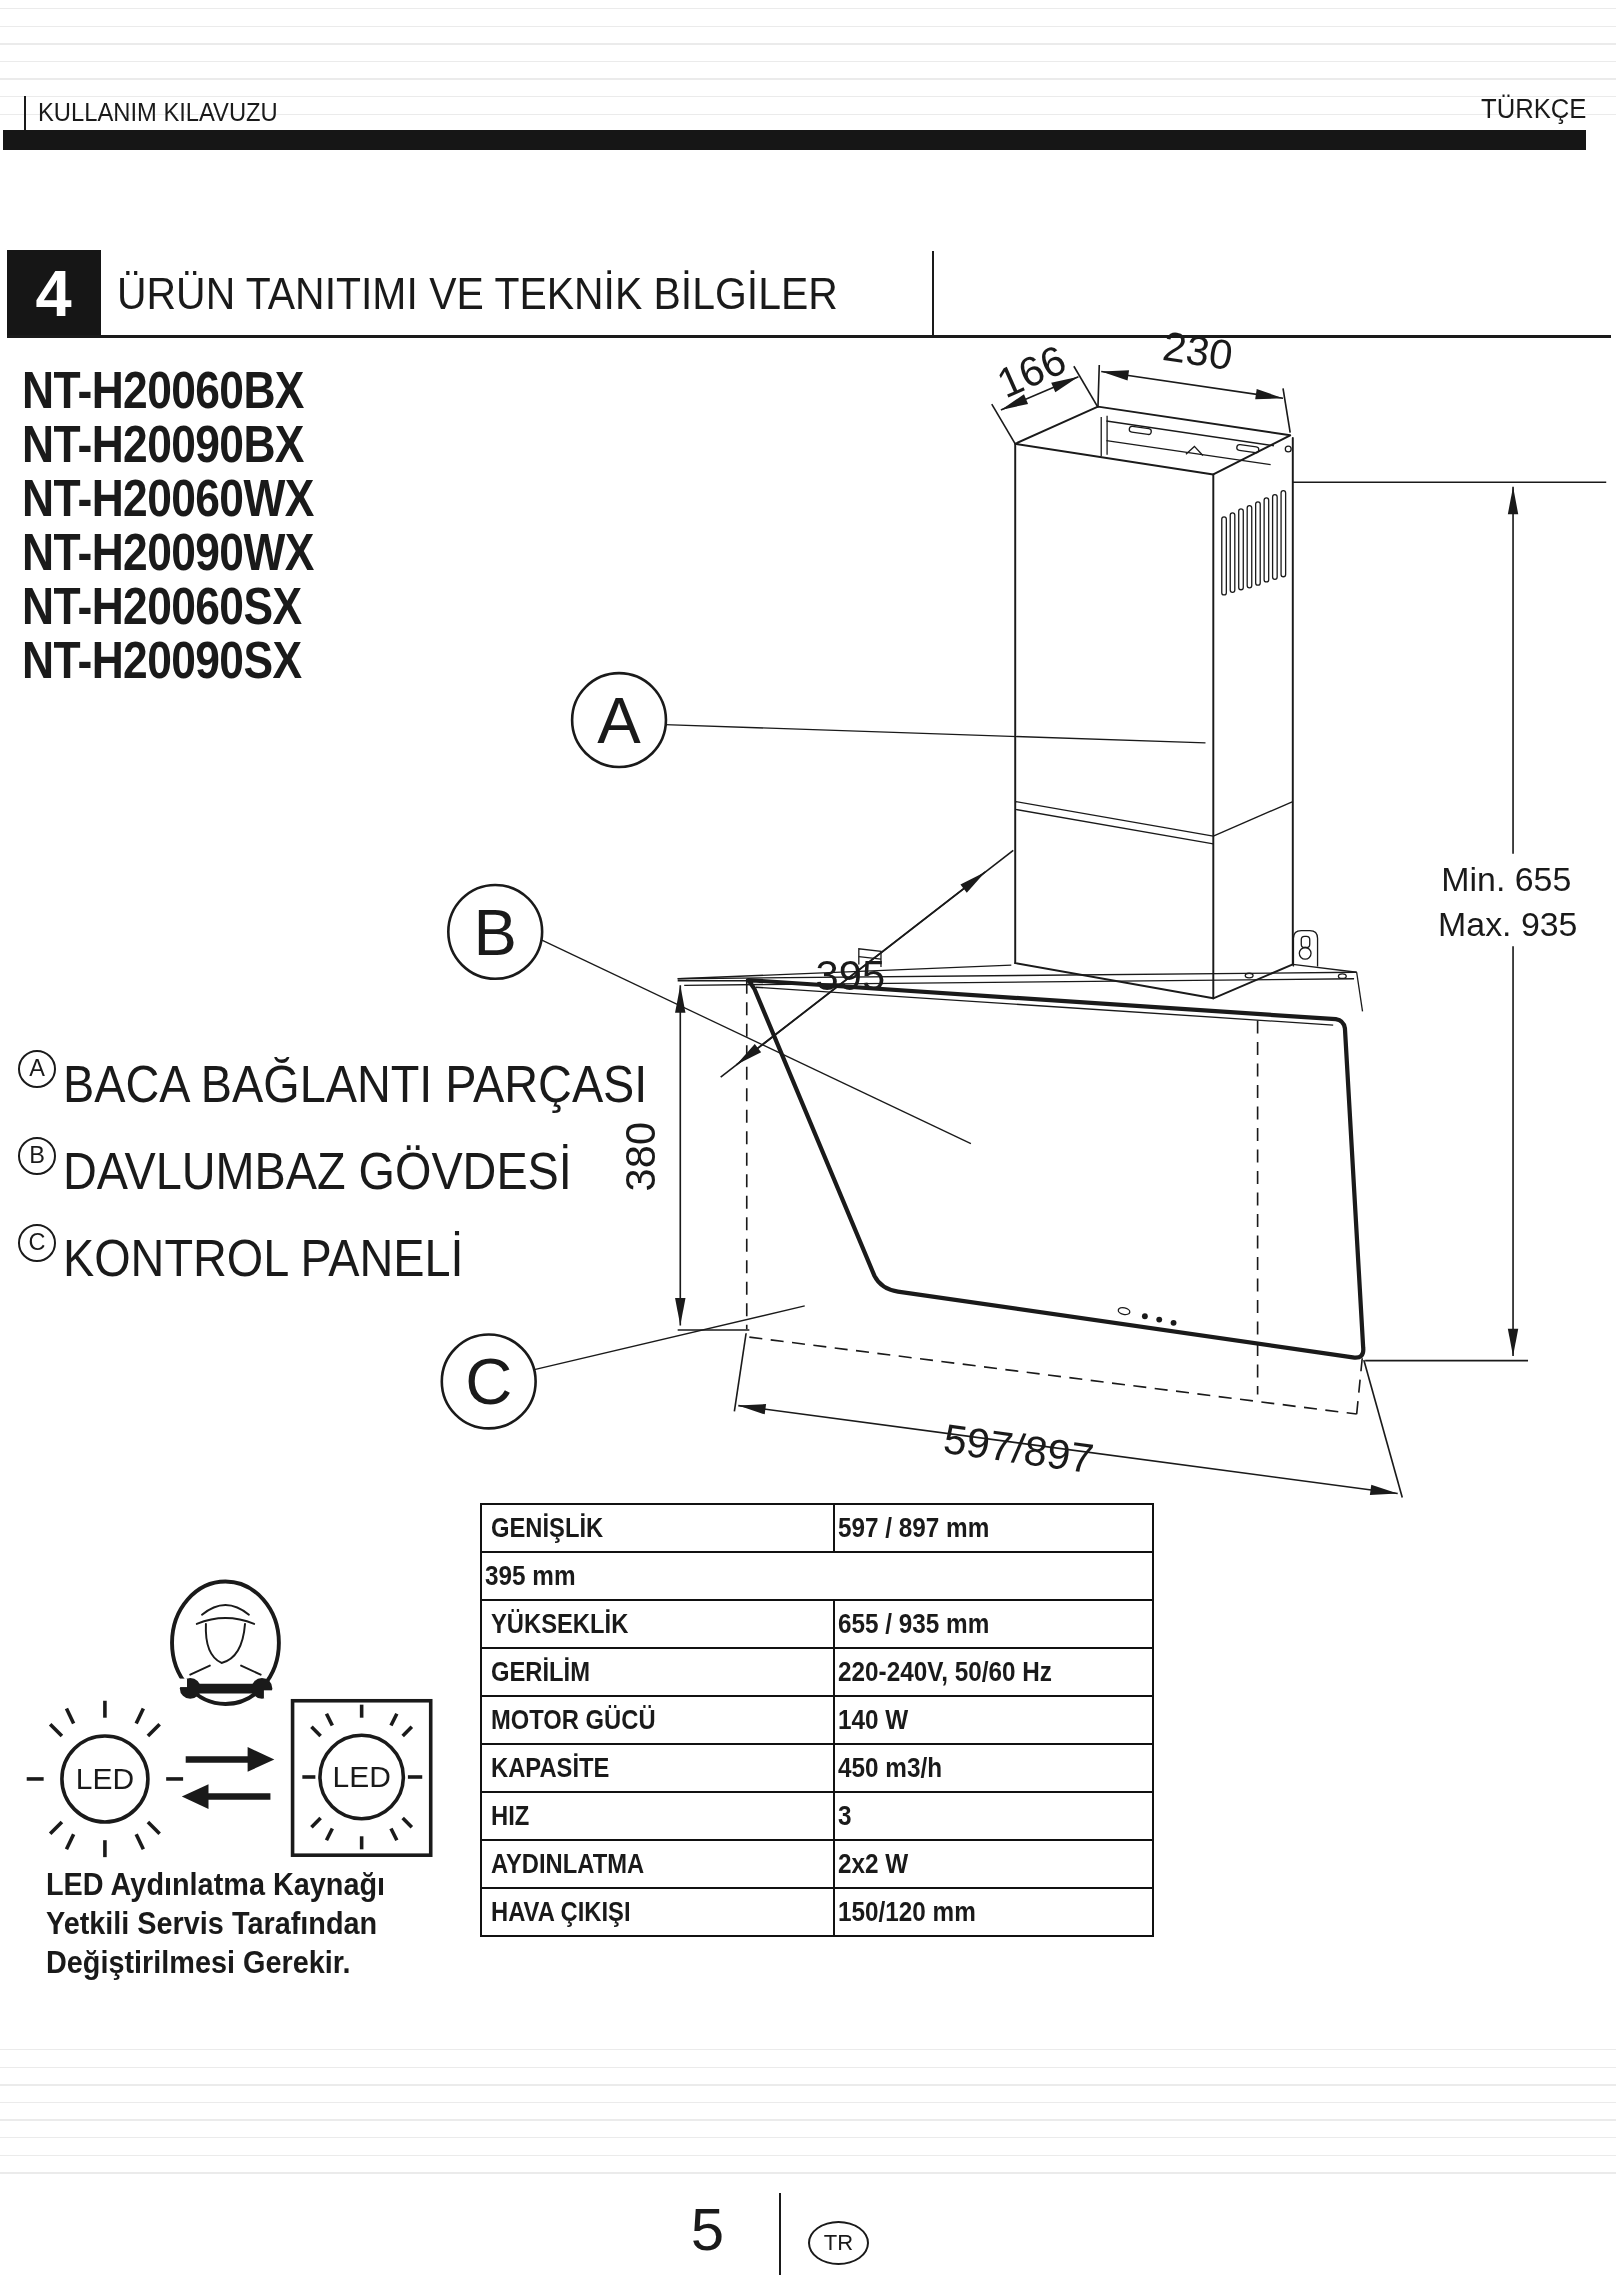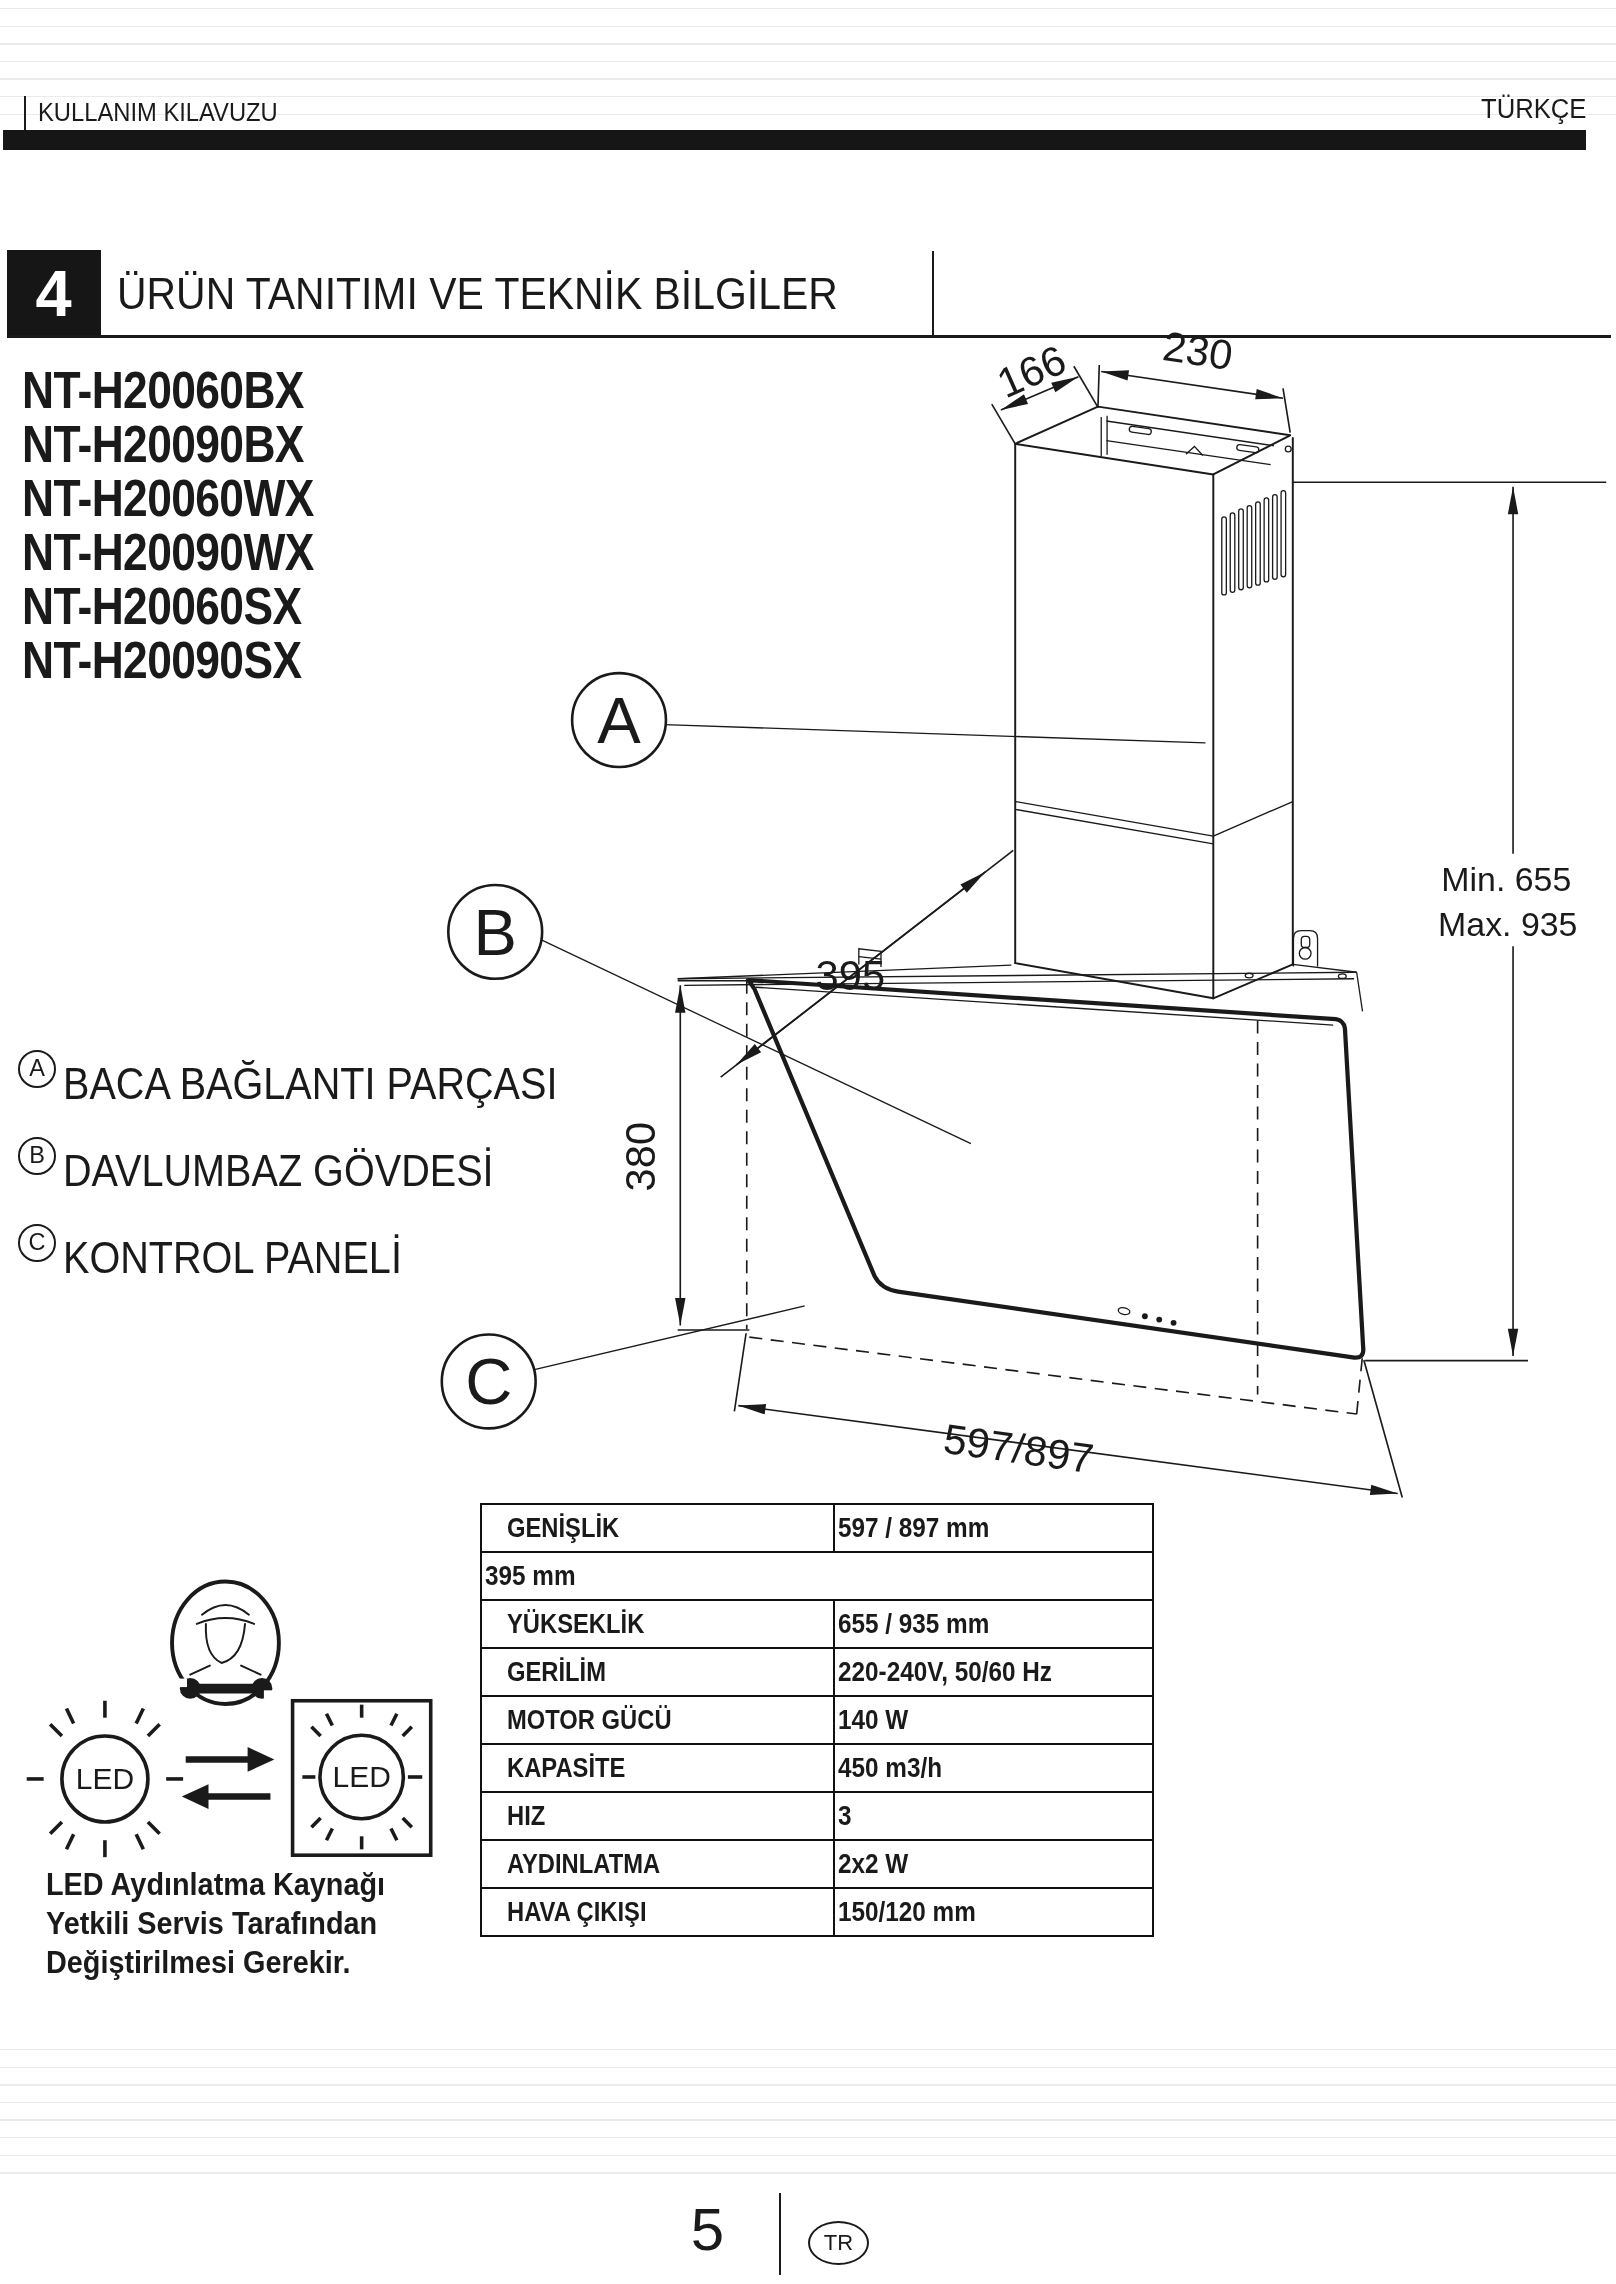--- a/index.html
+++ b/index.html
@@ -49,21 +49,21 @@
   .model{font-size:51px;font-weight:bold;line-height:54px;letter-spacing:-0.7px;}
 
   
   .legend{position:absolute;left:18px;top:1041px;}
   .legend-row{display:flex;align-items:center;height:55px;margin-bottom:32px;}
   .legend-key{
     flex:0 0 auto;width:34px;height:34px;border:2px solid #1a1a1a;border-radius:50%;
     display:flex;align-items:center;justify-content:center;
     font-size:23.5px;margin-right:6.5px;
   }
-  .legend-label{font-size:44px;font-weight:500;white-space:nowrap;margin-top:30px;}
+  .legend-label{font-size:52px;font-weight:500;white-space:nowrap;margin-top:30px;}
 
   
   svg.diagram{position:absolute;left:0;top:0;width:1616px;height:2284px;}
   .ln{stroke:#1a1a1a;stroke-width:3;fill:none;stroke-linecap:round;stroke-linejoin:round;}
   .ln2{stroke:#1a1a1a;stroke-width:2;fill:none;}
   .thick{stroke:#1a1a1a;stroke-width:6.5;fill:none;stroke-linejoin:round;}
   .dash{stroke:#1a1a1a;stroke-width:2.5;fill:none;stroke-dasharray:20 13;}
   .dim{stroke:#1a1a1a;stroke-width:2.5;fill:none;}
   .dimtext{font-family:"Liberation Sans",sans-serif;font-size:64px;fill:#1a1a1a;}
   .circletag{stroke:#1a1a1a;stroke-width:4;fill:#fff;}
@@ -74,21 +74,21 @@
   
   .spec{
     position:absolute;left:480px;top:1503px;width:670px;
     border:2.6px solid #111;
   }
   .spec-row{display:flex;height:46px;border-top:2px solid #111;}
   .spec-row:first-child{border-top:none;}
   .spec-label,.spec-value{
     display:flex;align-items:center;font-weight:bold;font-size:27px;white-space:nowrap;
   }
-  .spec-label{width:353px;padding-left:25px;border-right:2px solid #111;box-sizing:border-box;}
+  .spec-label{width:353px;padding-left:9px;border-right:2px solid #111;box-sizing:border-box;}
   .spec-value{flex:1;padding-left:3px;}
 
   
   .led-note{position:absolute;left:46px;top:1865px;font-weight:bold;font-size:31px;line-height:39px;}
 
   
   .foot-num{position:absolute;left:665px;top:2195px;width:85px;text-align:center;font-size:60px;}
   .foot-vline{position:absolute;left:779px;top:2193px;width:2px;height:82px;background:#1a1a1a;}
   .foot-badge{
     position:absolute;left:808px;top:2221px;width:57px;height:40px;

